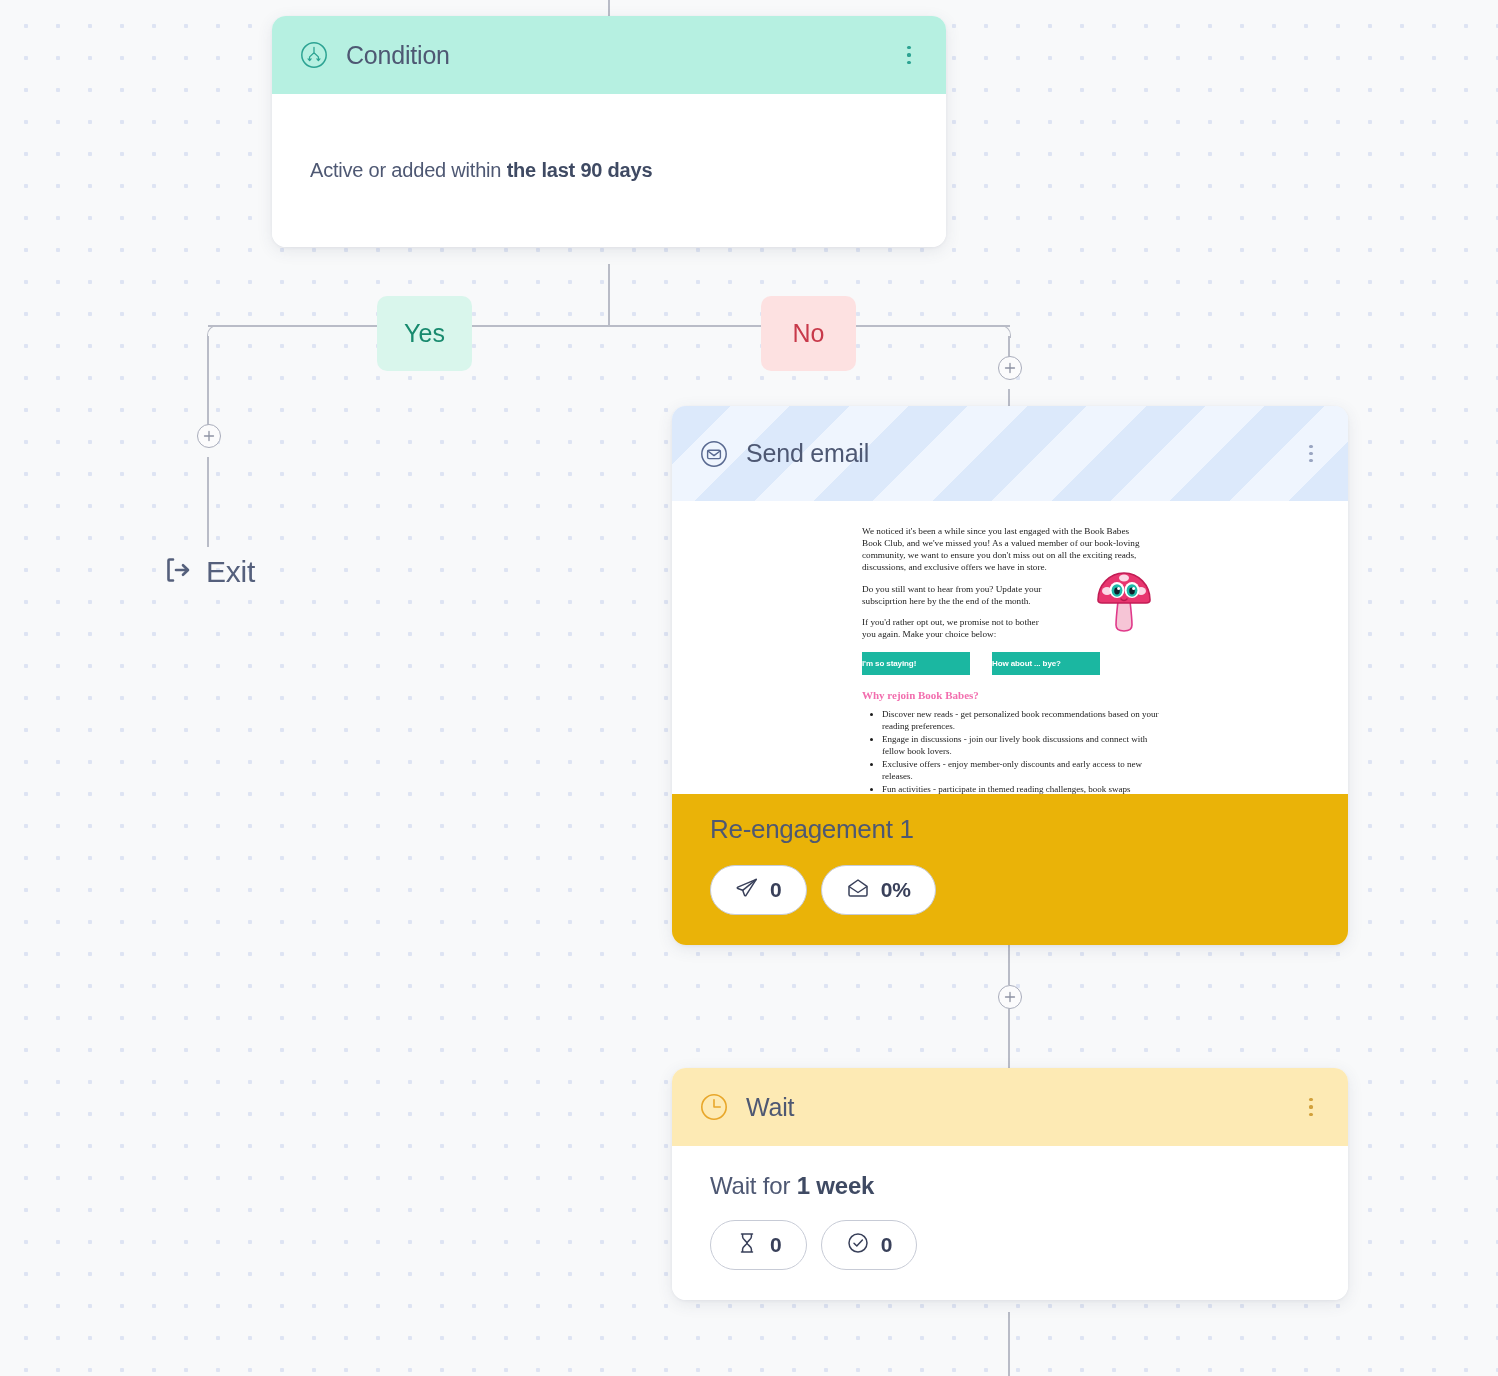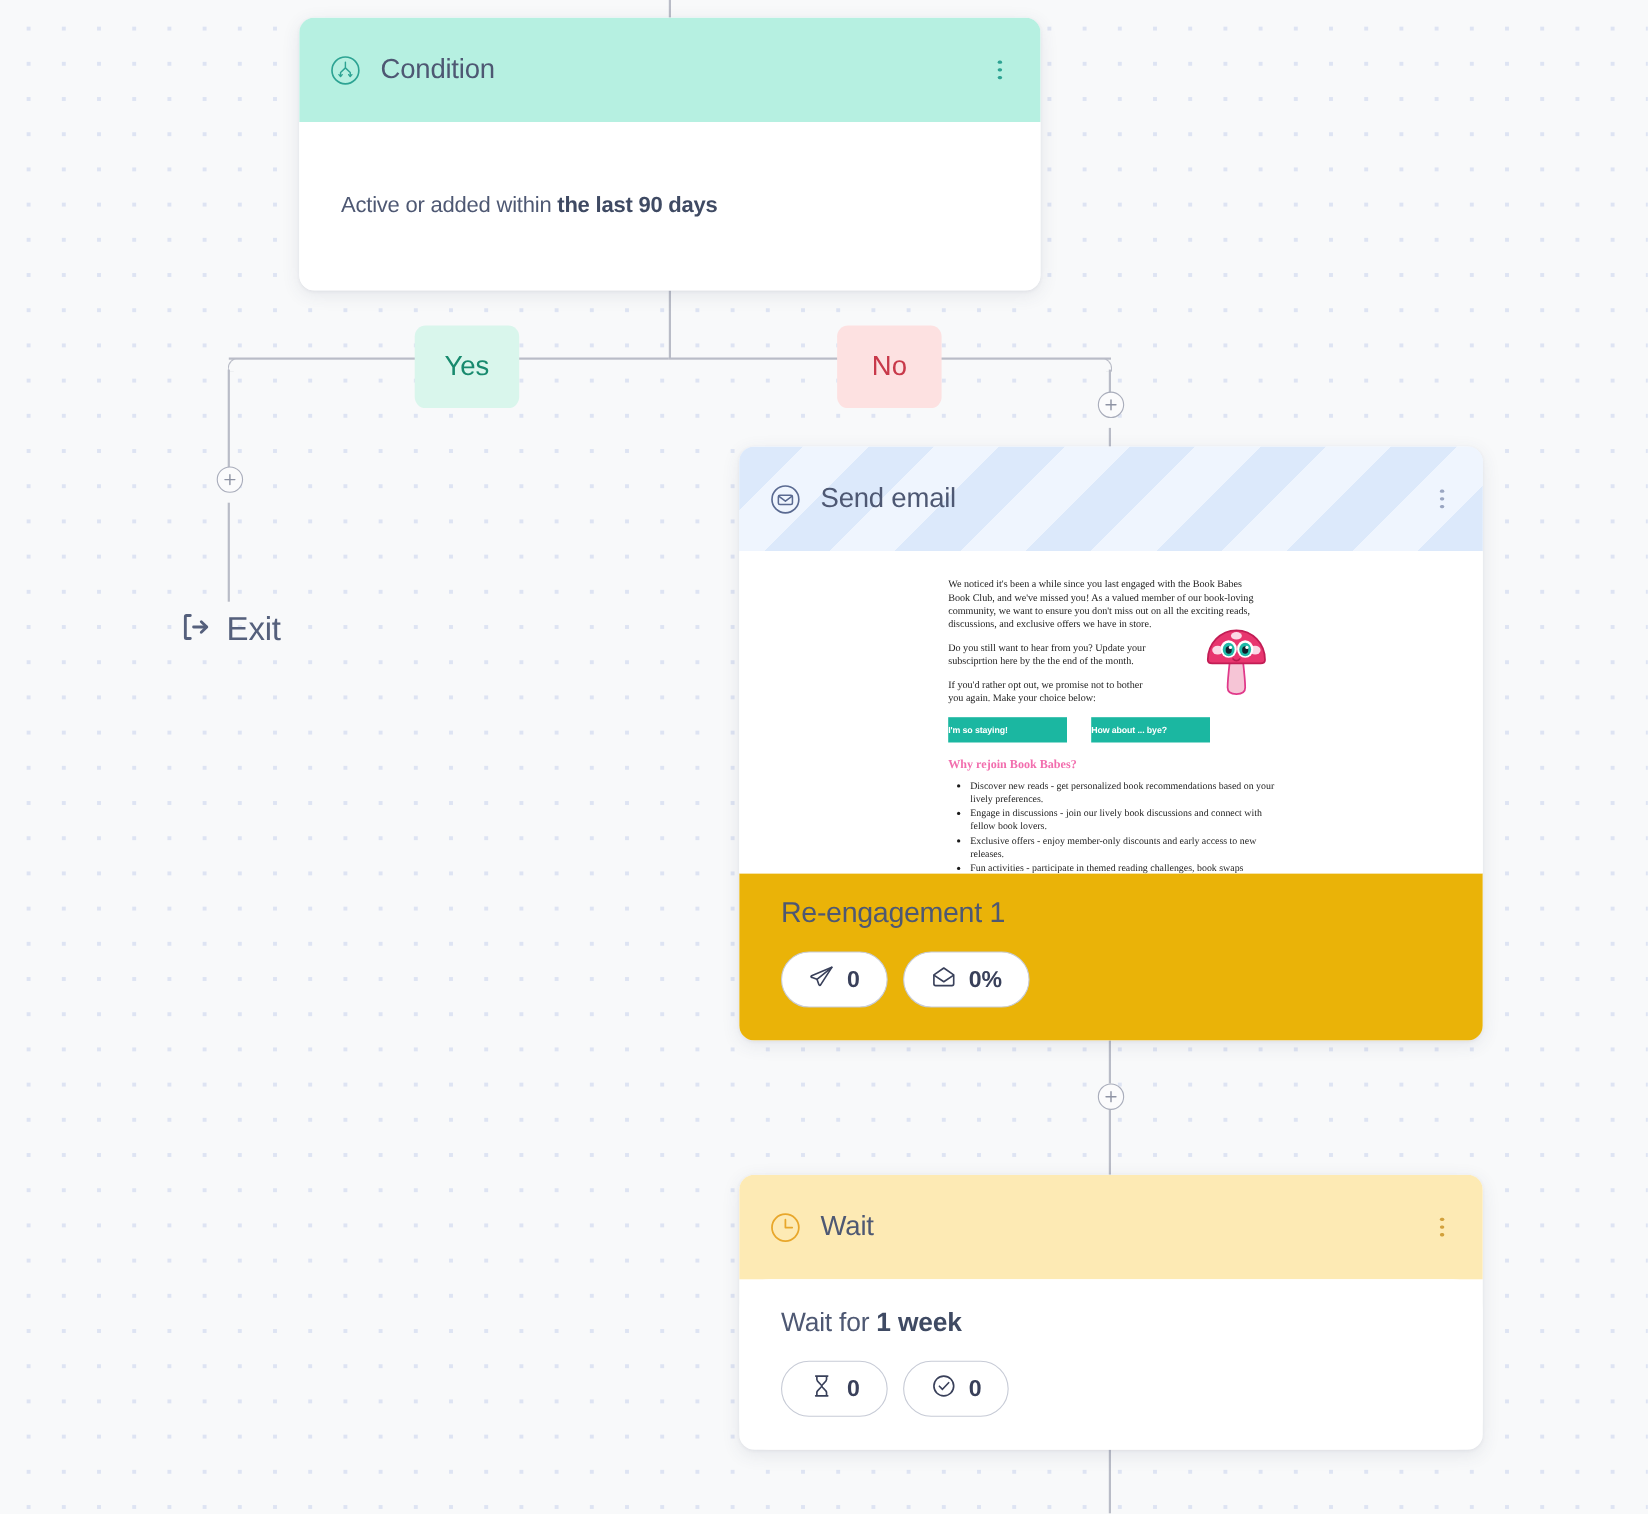--- a/index.html
+++ b/index.html
@@ -61,21 +61,21 @@
     position: absolute;
     background: #ffffff;
     border-radius: 14px;
     box-shadow: 0 4px 16px rgba(60,70,100,0.10), 0 1px 3px rgba(60,70,100,0.06);
     overflow: hidden;
     z-index: 4;
   }
   .node-header {
     display: flex;
     align-items: center;
-    height: 95px;
+    height: 78px;
     padding: 0 26px 0 26px;
     box-sizing: border-box;
   }
   .node-header .hdr-icon {
     width: 32px;
     height: 32px;
     flex: 0 0 32px;
     display: flex;
     align-items: center;
     justify-content: center;
@@ -260,21 +260,20 @@
     color: #39405a;
   }
 
   
   #wait-card { left: 672px; top: 1068px; width: 676px; }
   #wait-card .node-header { background: #fdeab4; }
   #wait-card .kebab span { background: #d2a13c; }
   .wait-body {
     padding: 26px 38px 30px 38px;
     background: #fff;
-    border-radius: 27px;
   }
   .wait-text {
     font-size: 24px;
     color: #4e5873;
     letter-spacing: -0.2px;
     margin-bottom: 20px;
   }
   .wait-text b { font-weight: 700; color: #3f4a63; }
 </style>
 </head>
@@ -395,21 +394,21 @@
           </svg>
         </span>
 
         <div class="email-cta-row">
           <div class="email-cta">I'm so staying!</div>
           <div class="email-cta">How about ... bye?</div>
         </div>
 
         <p class="email-subhead">Why rejoin Book Babes?</p>
         <ul class="email-list">
-          <li>Discover new reads - get personalized book recommendations based on your lively preferences.</li>
+          <li>Discover new reads - get personalized book recommendations based on your reading preferences.</li>
           <li>Engage in discussions - join our lively book discussions and connect with fellow book lovers.</li>
           <li>Exclusive offers - enjoy member-only discounts and early access to new releases.</li>
           <li>Fun activities - participate in themed reading challenges, book swaps</li>
         </ul>
       </div>
     </div>
 
     <div class="email-meta">
       <div class="email-name">Re-engagement 1</div>
       <div class="stat-row">

